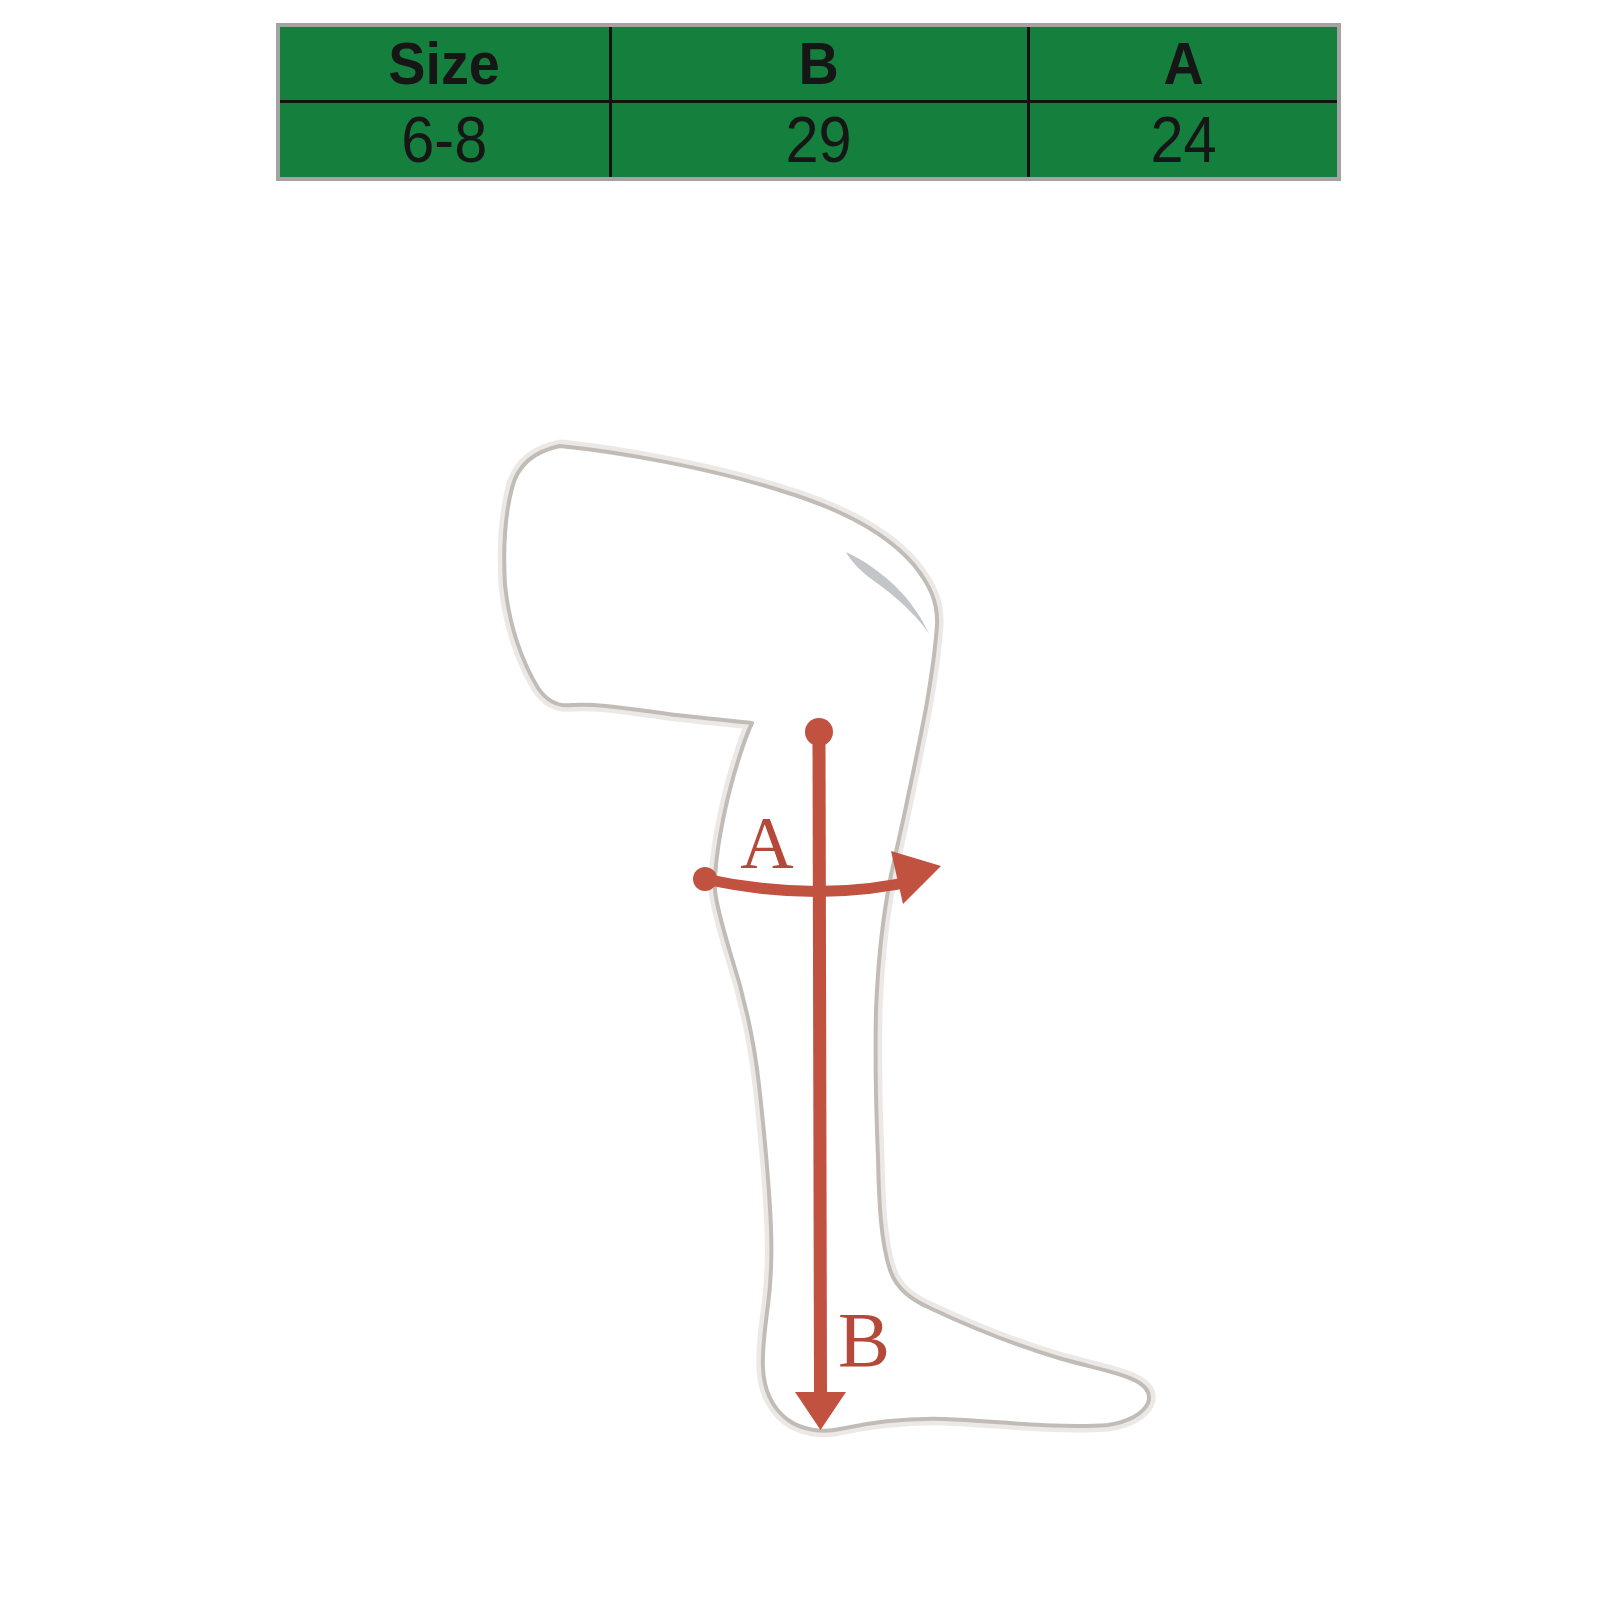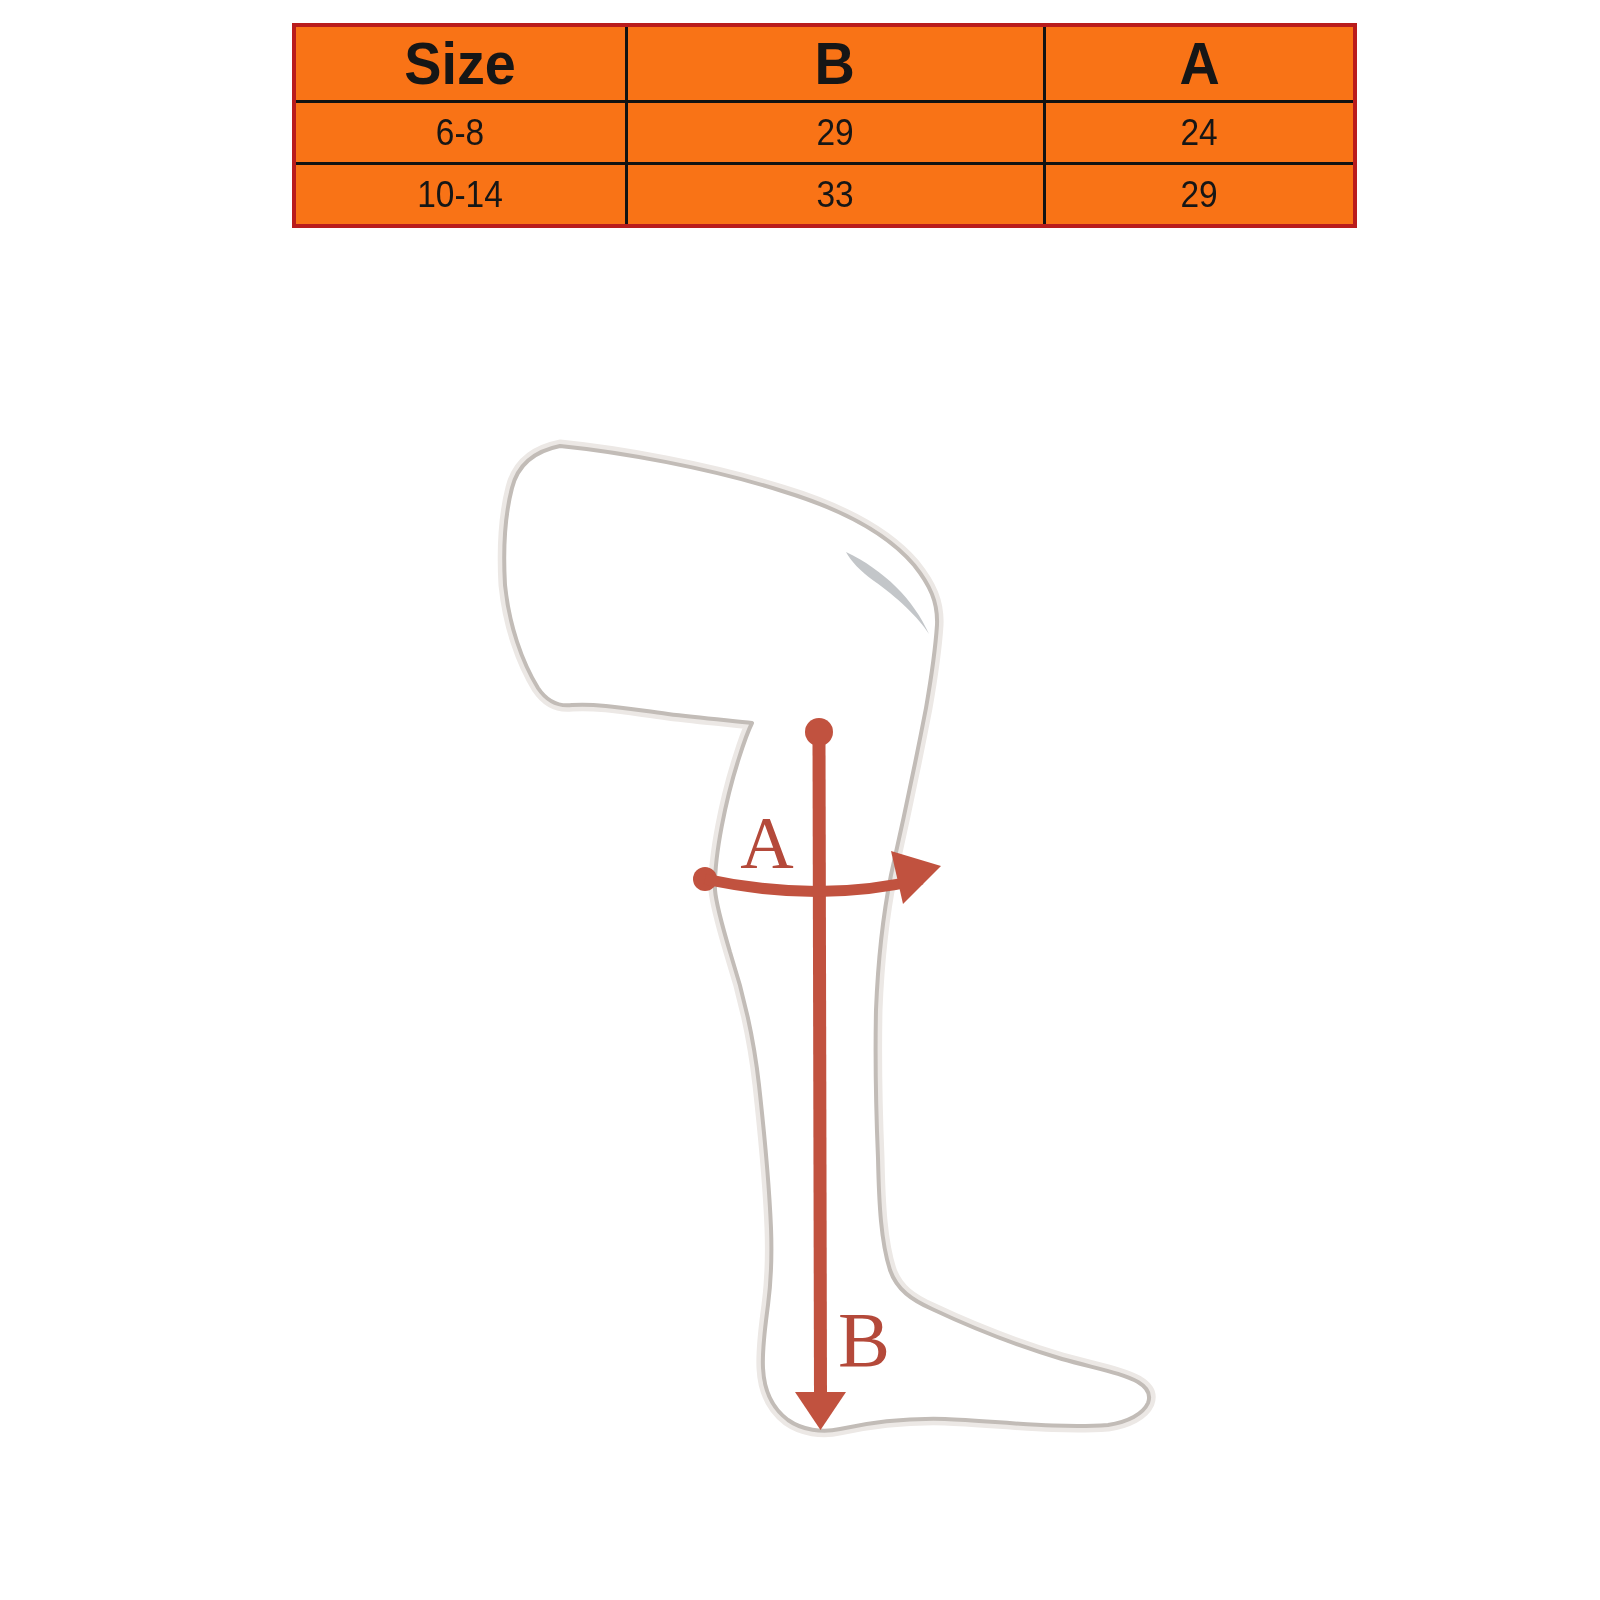--- a/index.html
+++ b/index.html
@@ -4,28 +4,28 @@
 <style>
   html,body{margin:0;padding:0;background:#ffffff;}
   body{width:1600px;height:1600px;position:relative;overflow:hidden;
        font-family:"Liberation Sans","DejaVu Sans",sans-serif;color:#161616;}
   .canvas{position:absolute;inset:0;background:#ffffff;}
 
   
   table.size-table{
     position:absolute;left:276px;top:23px;width:1061px;
     border-collapse:collapse;table-layout:fixed;
-    background:#f97316;border:4px solid #b91c1c;margin-left:16px;
+    background:#15803d;border:4px solid #a3a3a3;
   }
   table.size-table th, table.size-table td{
     border:3px solid #121212;text-align:center;vertical-align:middle;
     padding:0;overflow:hidden;white-space:nowrap;
   }
   table.size-table th{height:73px;font-size:60px;font-weight:bold;}
-  table.size-table td{height:59px;font-size:36px;font-weight:400;}
+  table.size-table td{height:59px;font-size:64px;font-weight:400;}
   .cond{display:inline-block;transform:scaleX(.93);}
 
   
   svg.leg{position:absolute;left:0;top:0;width:1600px;height:1600px;}
   .meas-letter{font-family:"Liberation Serif","DejaVu Serif",serif;}
 </style>
 </head>
 <body>
 
 <div class="canvas">
@@ -41,25 +41,20 @@
         <th><span class="cond">Size</span></th>
         <th><span class="cond">B</span></th>
         <th><span class="cond">A</span></th>
       </tr>
     </thead>
     <tbody>
       <tr>
         <td><span class="cond">6-8</span></td>
         <td><span class="cond">29</span></td>
         <td><span class="cond">24</span></td>
-      </tr>
-      <tr>
-        <td><span class="cond">10-14</span></td>
-        <td><span class="cond">33</span></td>
-        <td><span class="cond">29</span></td>
       </tr>
     </tbody>
   </table>
 
   <svg class="leg" viewBox="0 0 1600 1600">
 
     <path d="M 560 446
          C 620 452 710 468 782 491
          C 838 508 886 532 914 565
          C 930 585 938 602 937 625

